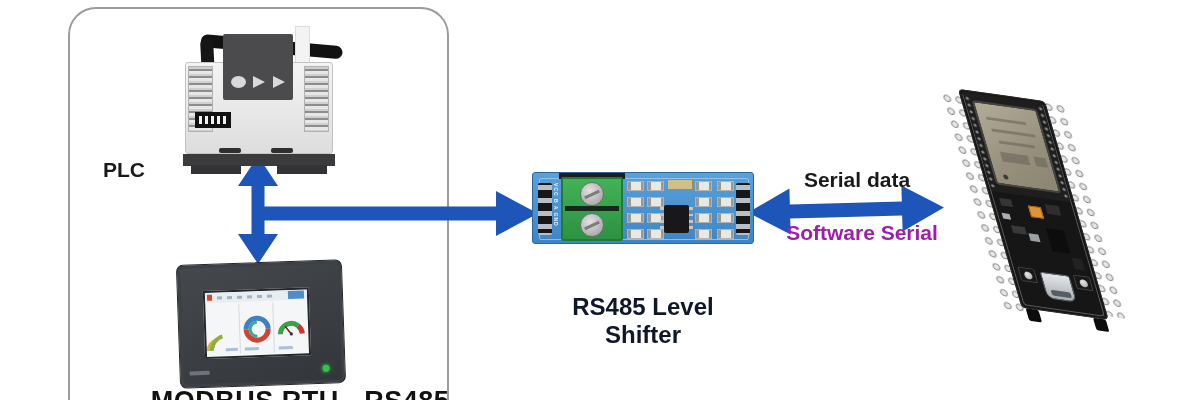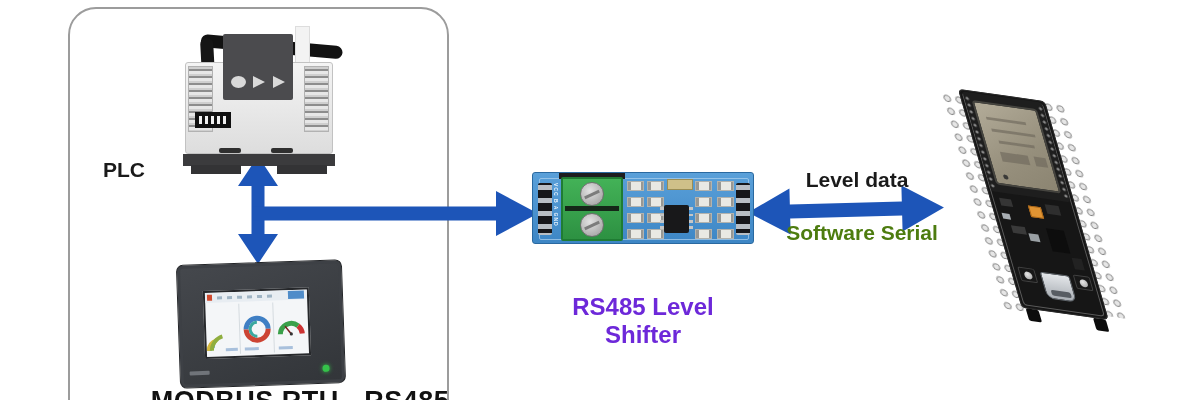--- a/index.html
+++ b/index.html
@@ -89,27 +89,27 @@
   .res-col.c1 { left:94px; } .res-col.c2 { left:114px; } .res-col.c3 { left:162px; } .res-col.c4 { left:184px; }
   .res { width:17px; height:10px; background:#e9e9e4; border:1px solid #b3b3ae;
     background-image:linear-gradient(90deg,#989894 0 3px,rgba(0,0,0,0) 3px 13px,#989894 13px); }
   .rs485-yellow { left:134px; top:6px; width:26px; height:11px; background:#cfc089; border:1px solid #9a8d55; }
   .rs485-ic { left:131px; top:32px; width:25px; height:28px; background:#18181a; border-radius:2px; }
   .ic-pins { top:2px; width:4px; height:24px;
     background:repeating-linear-gradient(180deg,#c6c6c6 0 3px,rgba(0,0,0,0) 3px 6.5px); }
   .ic-pins.pl { left:-4px; } .ic-pins.pr { left:25px; }
 
   .rs485-label { left:532px; top:293px; width:222px; text-align:center;
-    font-weight:bold; font-size:24px; color:#6d28d9; }
+    font-weight:bold; font-size:24px; color:#0f172a; }
 
   
   .serial-top { left:796px; top:168px; width:122px; text-align:center;
     font-weight:bold; font-size:21px; color:#1a1a1a; }
   .serial-bottom { left:776px; top:221px; width:172px; text-align:center;
-    font-weight:bold; font-size:21px; color:#4d7c0f; }
+    font-weight:bold; font-size:21px; color:#a21caf; }
 
   
   .esp32 { left:938px; top:86px; width:128px; height:234px;
     transform:matrix(0.99,0.14,0.28,0.96,0,0); transform-origin:0 0; }
   .esp-pins { background-image:radial-gradient(circle at 6px 6px,#e6e6e6 2.2px,#828282 3.2px,rgba(0,0,0,0) 4.2px);
     background-size:12px 13.5px; width:24px; }
   .esp-pins.left { left:0; top:6px; height:226px; }
   .esp-pins.right { left:104px; top:0; height:224px; }
   .esp-pcb { left:20px; top:0; width:88px; height:228px; background:#161616;
     border-radius:5px; box-shadow:inset 0 0 0 1px #2e2e2e; }
@@ -250,21 +250,21 @@
       <div class="res"></div>
       <div class="res"></div>
       <div class="res"></div>
       <div class="res"></div>
     </div>
     <div class="abs rs485-hdr r"></div>
   </div>
 
   <div class="abs rs485-label">RS485 Level Shifter</div>
 
-  <div class="abs serial-top">Level data</div>
+  <div class="abs serial-top">Serial data</div>
   <div class="abs serial-bottom">Software Serial</div>
 
   <div class="abs esp32">
     <div class="abs esp-pins left"></div>
     <div class="abs esp-pins right"></div>
     <div class="abs esp-pcb">
       <div class="abs esp-silk"></div>
       <div class="abs esp-module">
         <div class="abs esp-castel cl"></div>
         <div class="abs esp-castel cr"></div>

